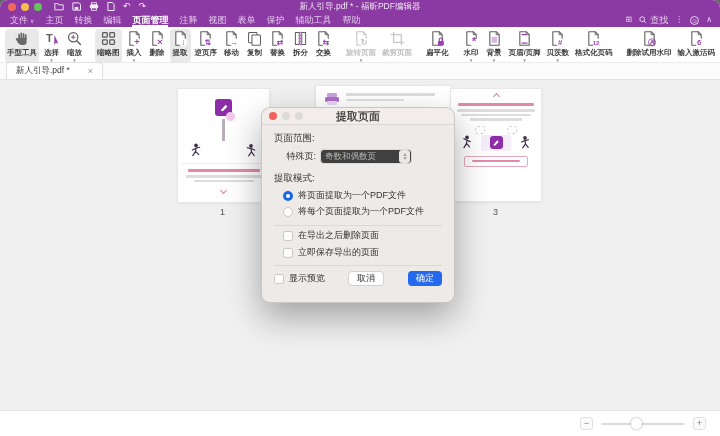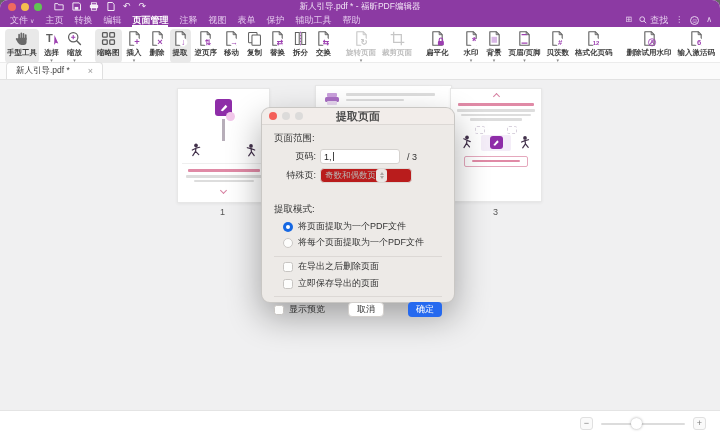--- a/index.html
+++ b/index.html
@@ -69,22 +69,22 @@
   .sec-label { font-size:9.5px; color:#333; margin-top:4px; }
   .frow { display:flex; align-items:center; margin-top:4px; }
   .frow .rl { font-size:9px; color:#333; margin-left:8px; width:34px; text-align:right; }
   .pg-input { width:80px; height:15px; background:#fff; border:1px solid #D5D2CF; border-radius:3px;
               font-size:9px; color:#222; padding:0 3px; display:flex; align-items:center; margin-left:4px; }
   .caret { display:inline-block; width:1px; height:9px; background:#444; margin-left:1px; }
   .of-total { font-size:9px; color:#333; margin-left:7px; }
   .example { font-size:8.5px; color:#555; margin:3px 0 0 46px; display:flex; align-items:center; gap:3px; }
   .info-i { width:9px; height:9px; border:1px solid #9AAEC9; border-radius:50%; color:#9AAEC9;
             font-size:6.5px; line-height:8px; text-align:center; display:inline-block; }
-  .select { width:92px; height:15px; background:#b91c1c; border:1px solid #DDD9D6; border-radius:4px;
-            margin-left:4px; display:flex; align-items:center; justify-content:flex-start; padding-left:4px; }
+  .select { width:92px; height:15px; background:#404040; border:1px solid #DDD9D6; border-radius:4px;
+            margin-left:4px; display:flex; align-items:center; justify-content:space-between; padding-left:4px; }
   .select .sval { font-size:8.5px; color:#B9B6B3; }
   .stepper { width:11px; height:13px; background:#EAE7E4; border-radius:3px; margin-right:1px;
              display:flex; flex-direction:column; align-items:center; justify-content:center; gap:1px; }
   .tri-up { width:0; height:0; border-left:2.5px solid transparent; border-right:2.5px solid transparent; border-bottom:3px solid #ABA8A5; }
   .tri-dn { width:0; height:0; border-left:2.5px solid transparent; border-right:2.5px solid transparent; border-top:3px solid #ABA8A5; }
   .opt-row { display:flex; align-items:center; margin:4px 0 0 9px; }
   .radio { width:10px; height:10px; border-radius:50%; margin-right:5px; position:relative; }
   .radio.on { background:#1668E3; }
   .radio.on::after { content:""; position:absolute; left:3px; top:3px; width:4px; height:4px; background:#fff; border-radius:50%; }
   .radio.off { background:#FDFDFC; border:1px solid #CBC8C5; }
@@ -552,42 +552,34 @@
         <div class="dlg-lights">
           <span class="dlg-light" style="background:#F4605A"></span>
           <span class="dlg-light" style="background:#DCDBDA"></span>
           <span class="dlg-light" style="background:#DCDBDA"></span>
         </div>
         <div class="dlg-title-text">提取页面</div>
       </div>
       <div class="dlg-body">
         <div class="sec-label">页面范围:</div>
 
-        <div class="frow">
-          <span class="rl">页码:</span>
-          <span class="pg-input">
-            <span>1,</span>
-              <span class="caret"></span>
-          </span>
-          <span class="of-total">/ 3</span>
-        </div>
 
 
         <div class="frow">
           <span class="rl">特殊页:</span>
           <span class="select">
             <span class="sval">奇数和偶数页</span>
             <span class="stepper">
                 <span class="tri-up"></span>
                 <span class="tri-dn"></span>
               </span>
           </span>
         </div>
 
-        <div class="sec-label" style="margin-top:20px;">提取模式:</div>
+        <div class="sec-label" style="margin-top:8px;">提取模式:</div>
 
         <div class="opt-row">
           <span class="radio on"></span>
           <span class="opt-lbl">将页面提取为一个PDF文件</span>
         </div>
         <div class="opt-row" style="margin-top:3px;">
           <span class="radio off"></span>
           <span class="opt-lbl">将每个页面提取为一个PDF文件</span>
         </div>
 

